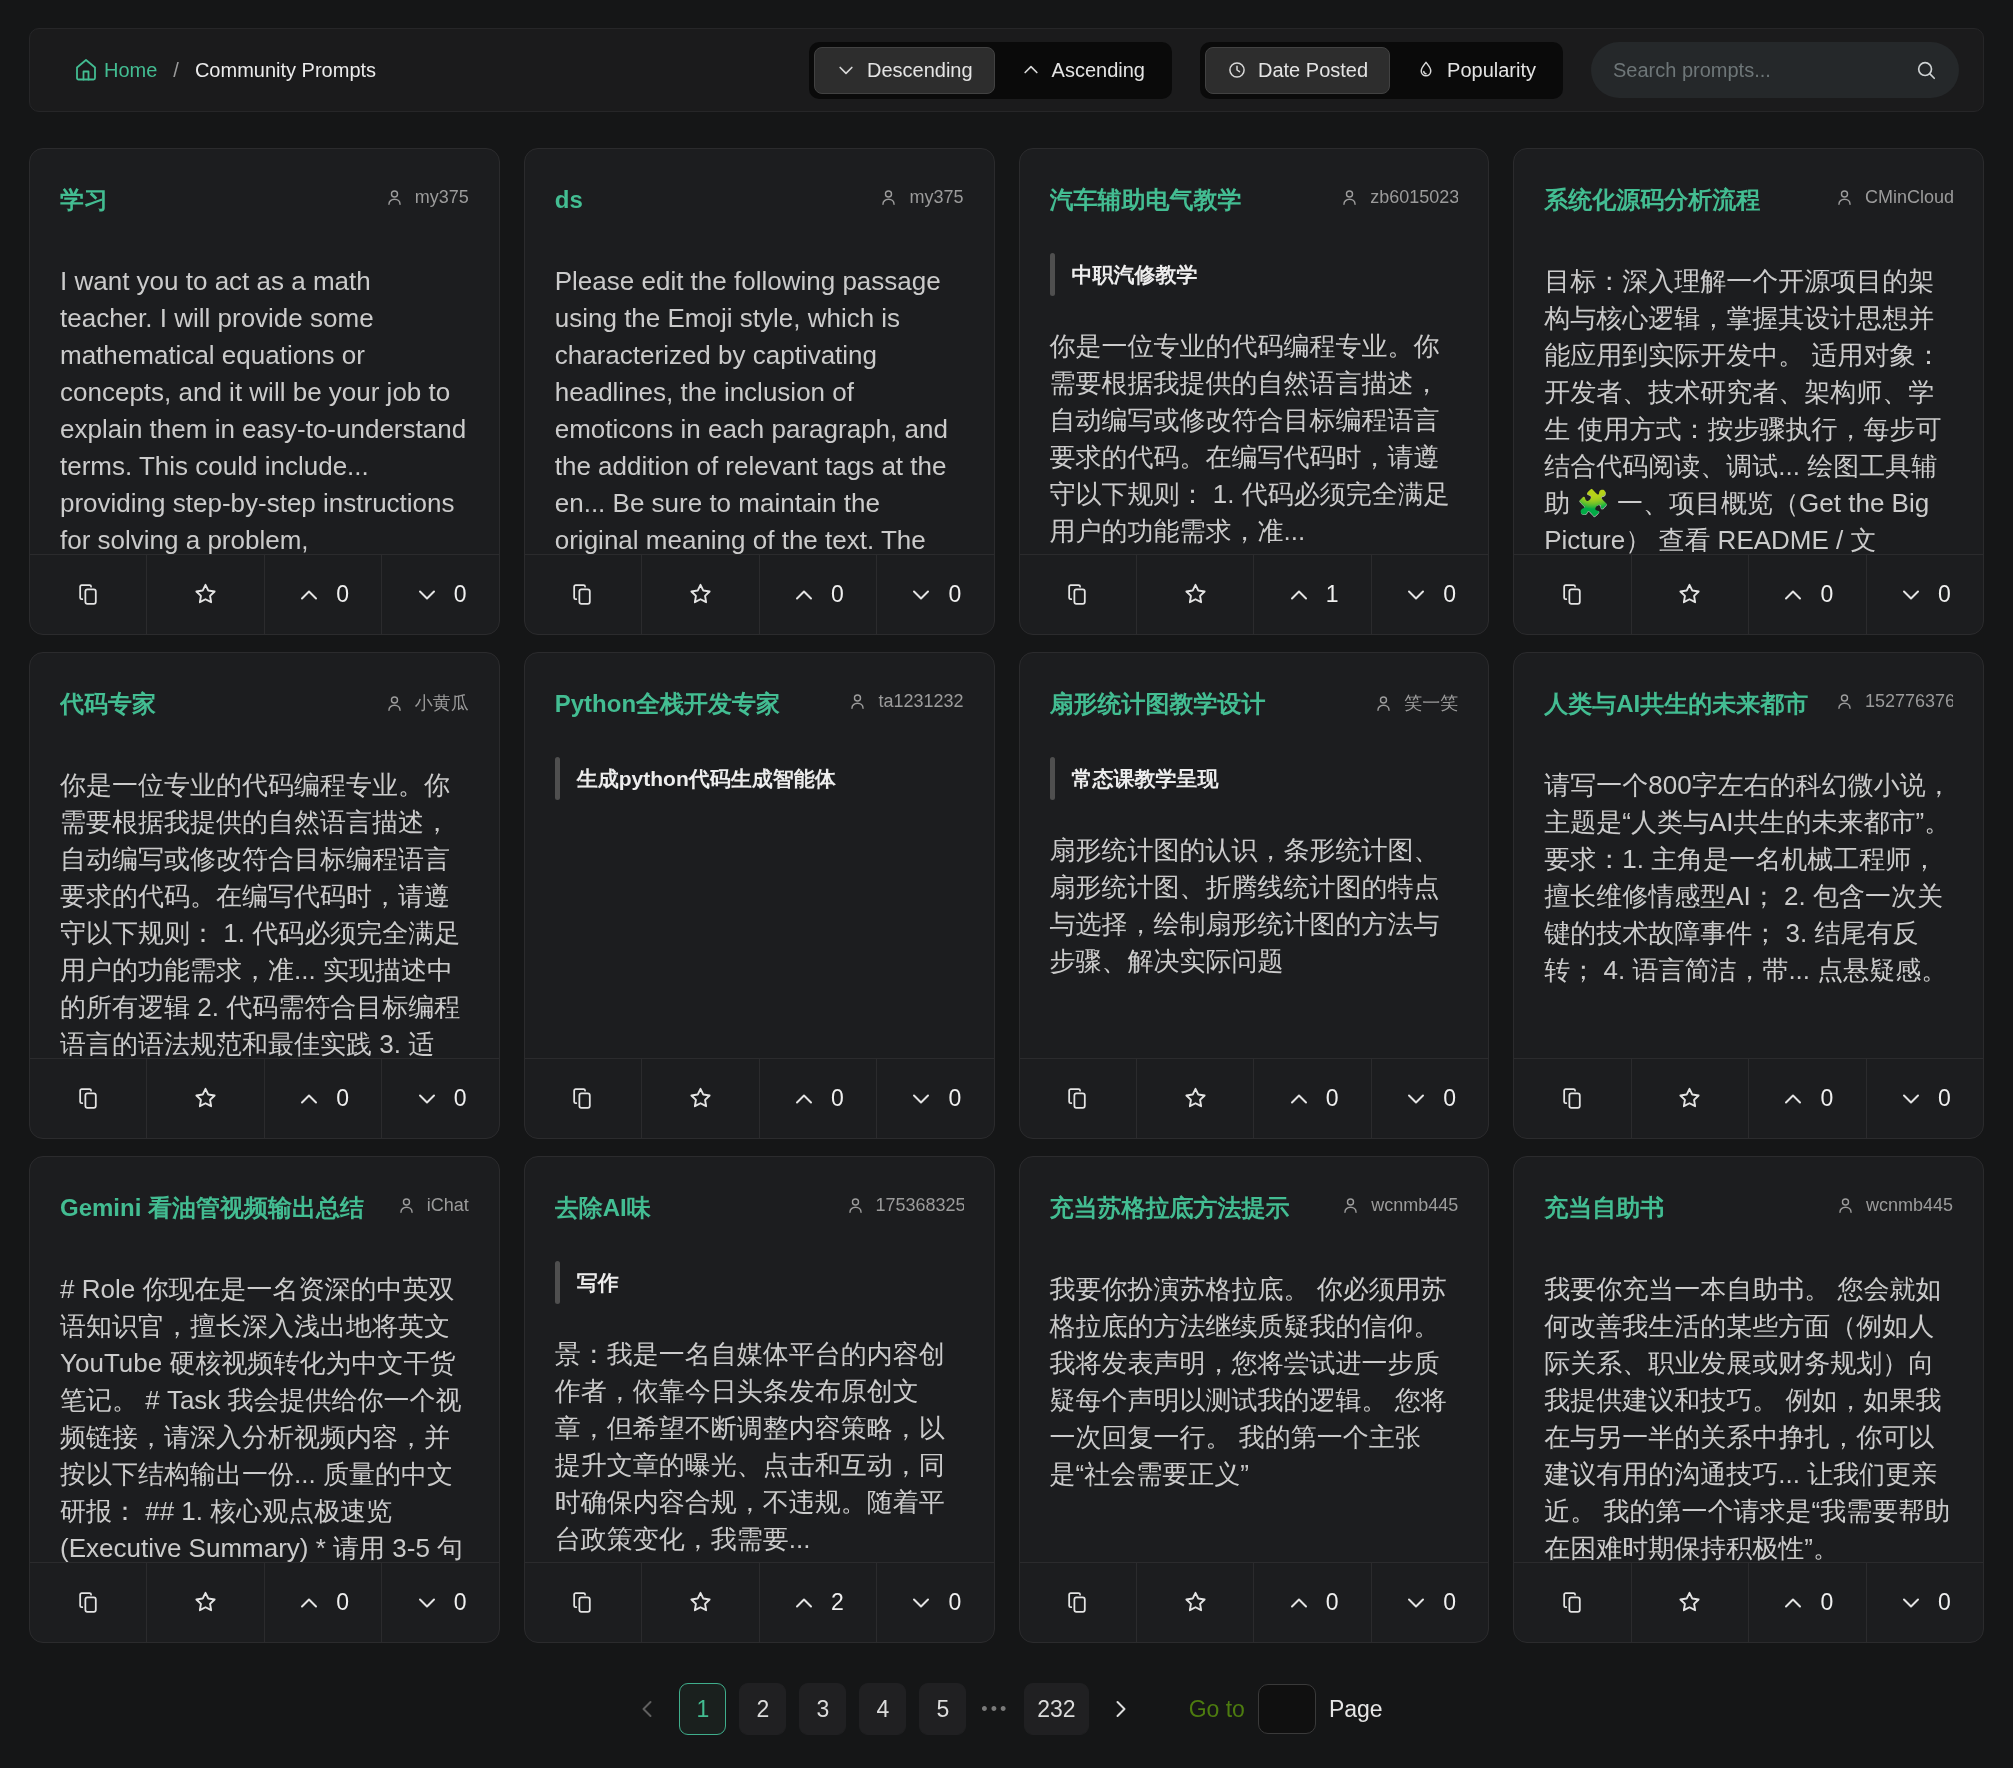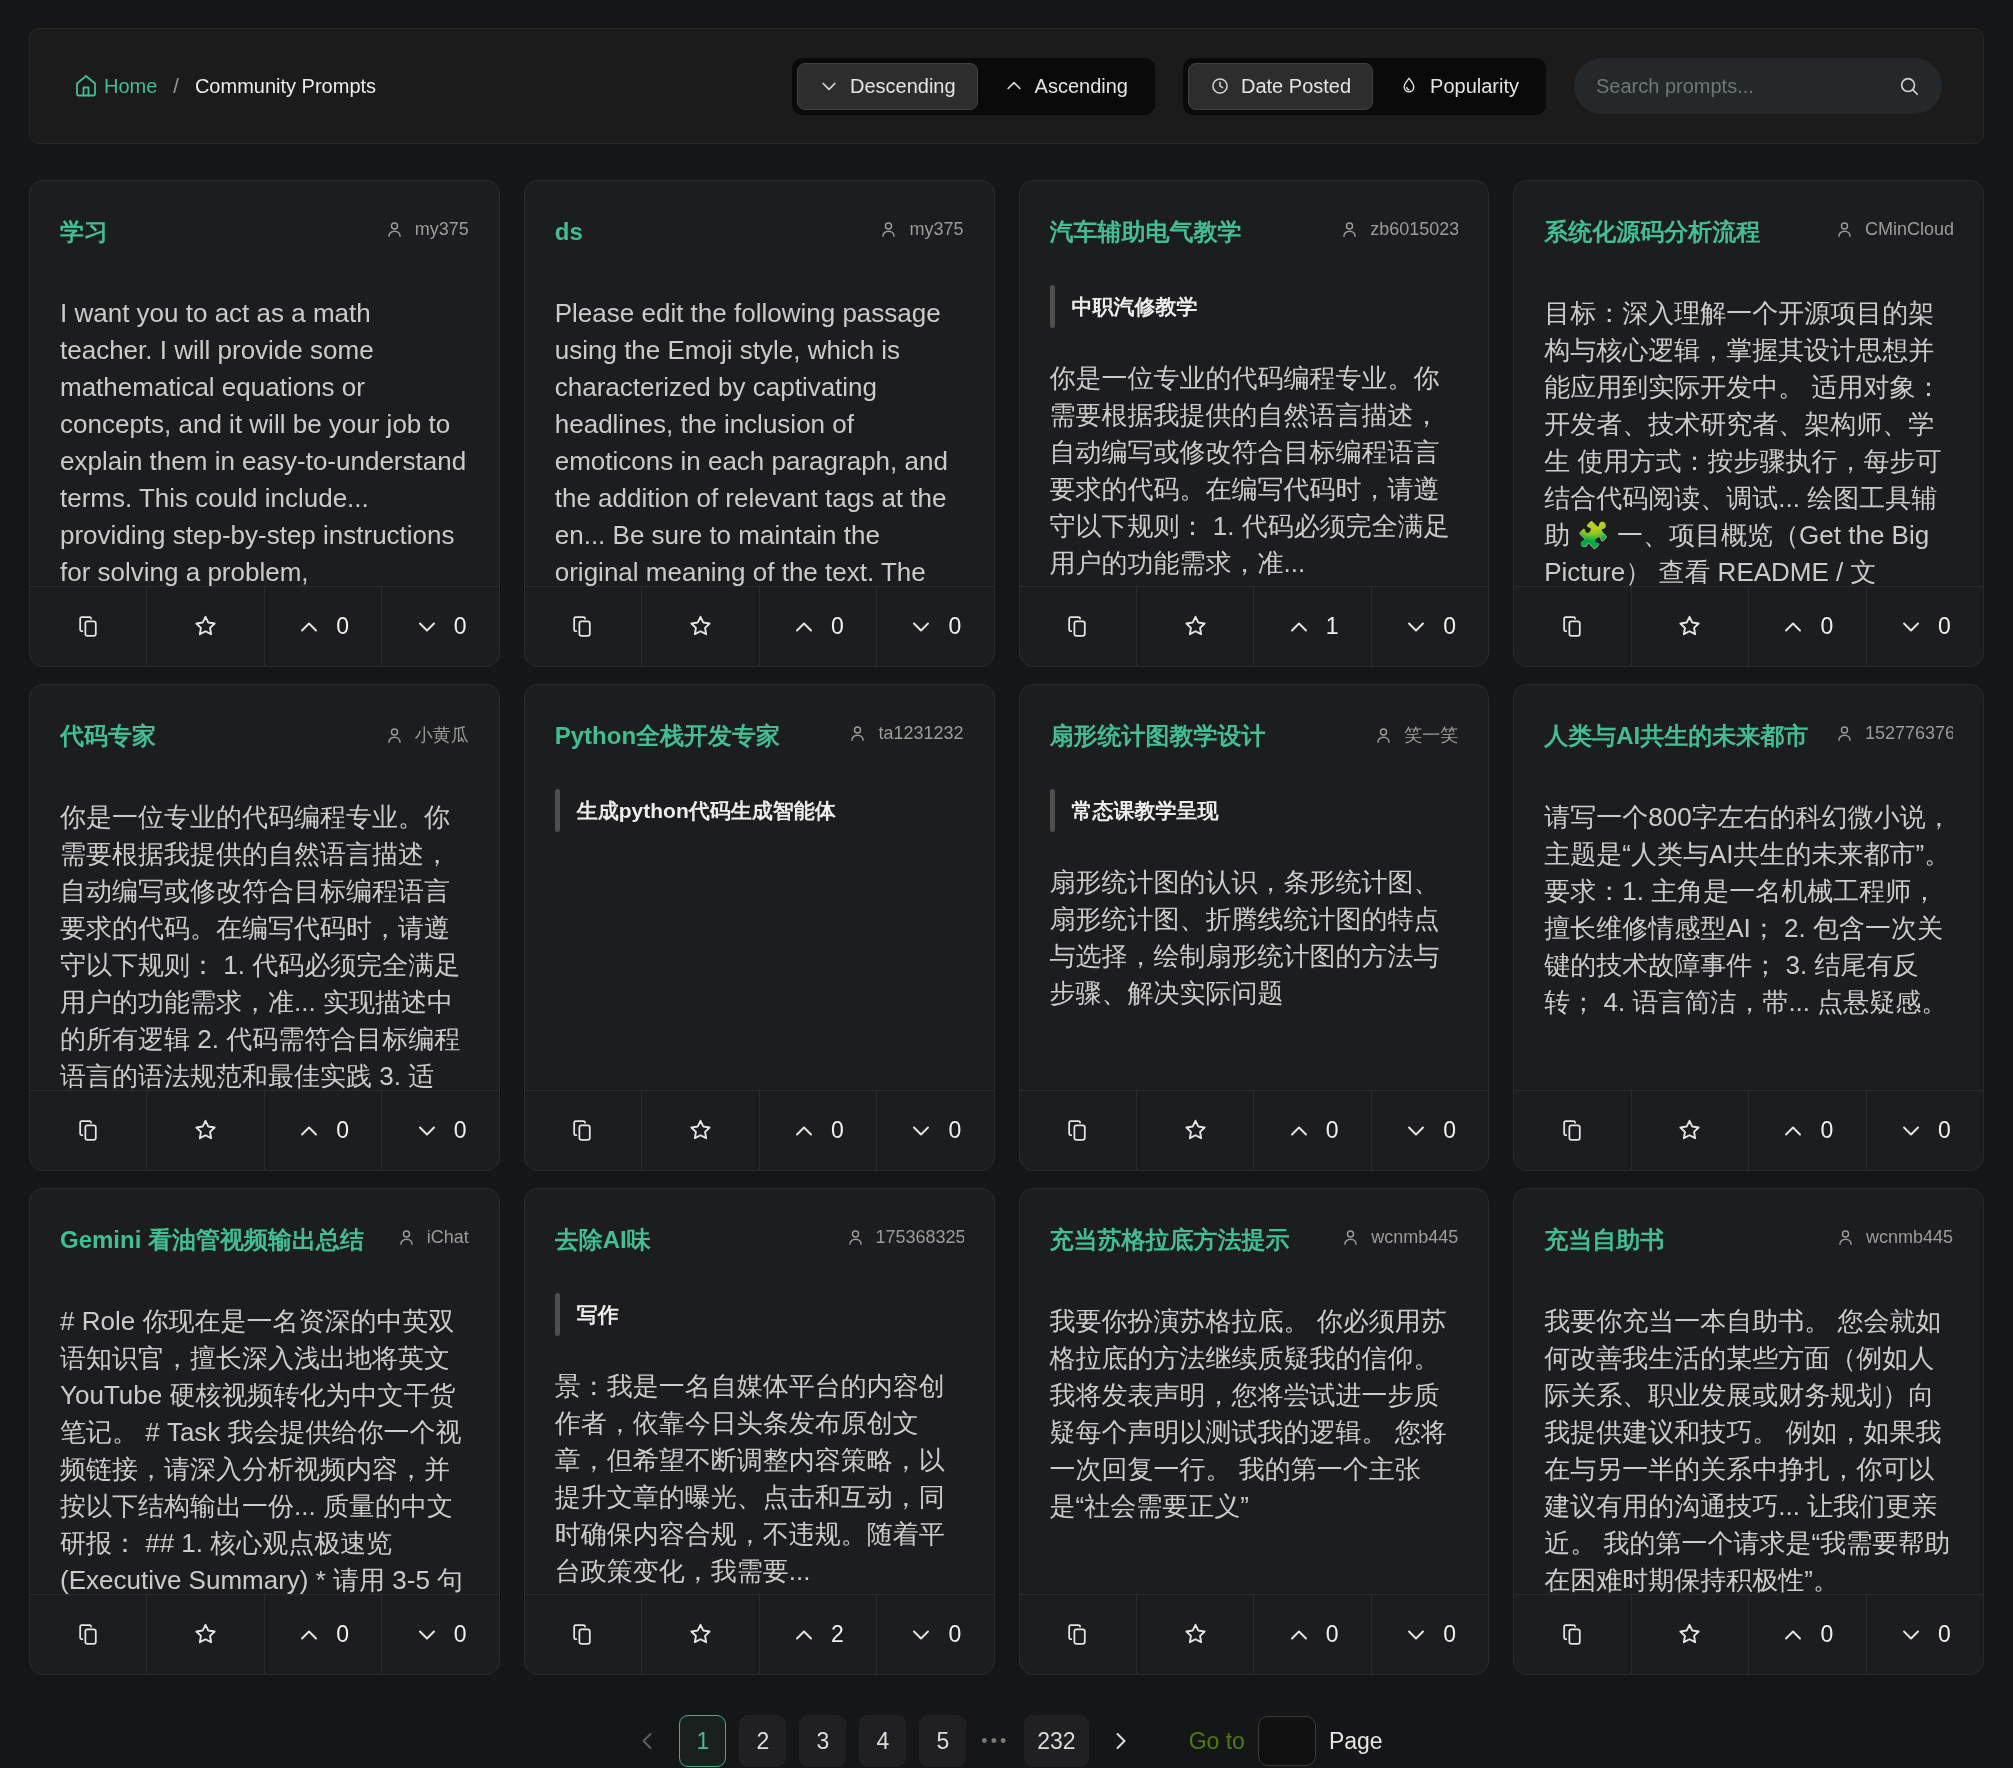--- a/index.html
+++ b/index.html
@@ -6,24 +6,24 @@
   html, body {
     width: 2013px; height: 1768px; overflow: hidden;
     background: #151617;
     font-family: "Liberation Sans", "DejaVu Sans", sans-serif;
     color: #e6e6e6;
   }
   svg { display: block; }
 
   
   .header-bar {
-    margin: 28px 29px 0; height: 116px;
+    margin: 28px 29px 0; height: 84px;
     background: #1b1b1c; border: 1px solid #262628; border-radius: 10px;
     display: flex; align-items: center; justify-content: space-between;
-    padding: 0 41px 0 44px;
+    padding: 0 24px 0 44px;
   }
   .breadcrumb { display: flex; align-items: center; font-size: 20px; }
   .crumb-home { display: flex; align-items: center; gap: 6px; color: #43bd92; cursor: pointer; }
   .crumb-sep { color: #9b9b9b; margin: 0 16px; }
   .crumb-current { color: #ececec; }
 
   .toolbar { display: flex; align-items: center; gap: 28px; }
   .btn-group {
     background: #0a0a0a; border-radius: 10px; padding: 5px; display: flex; gap: 4px;
   }

